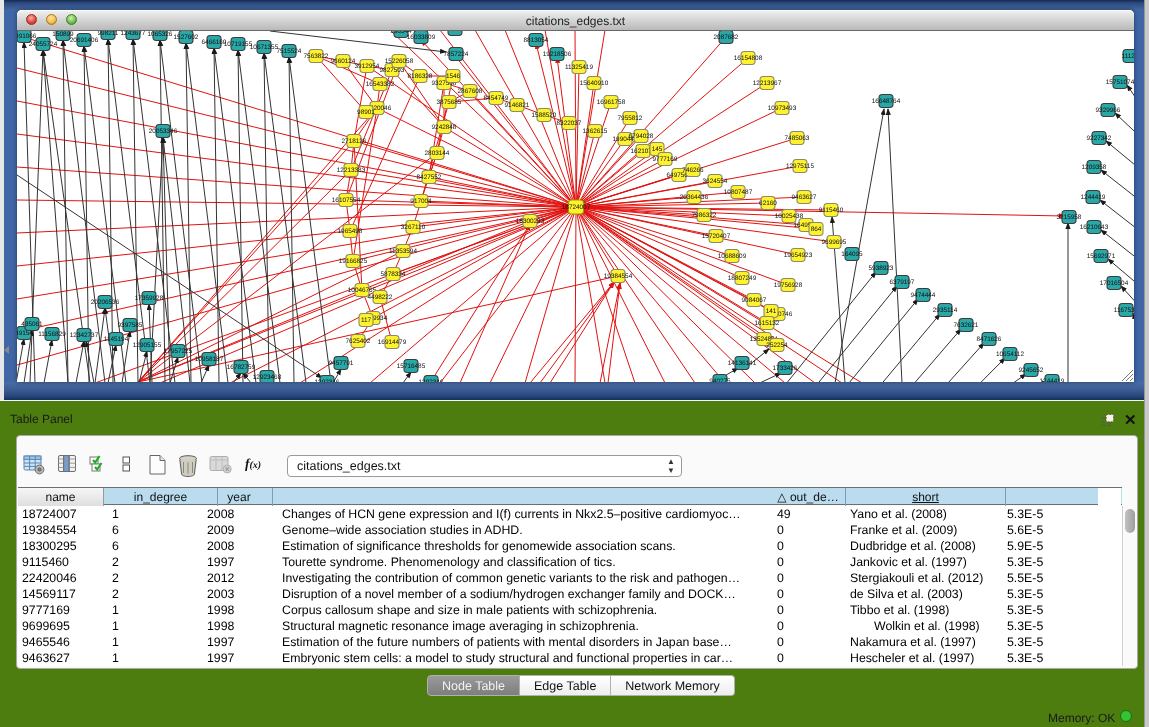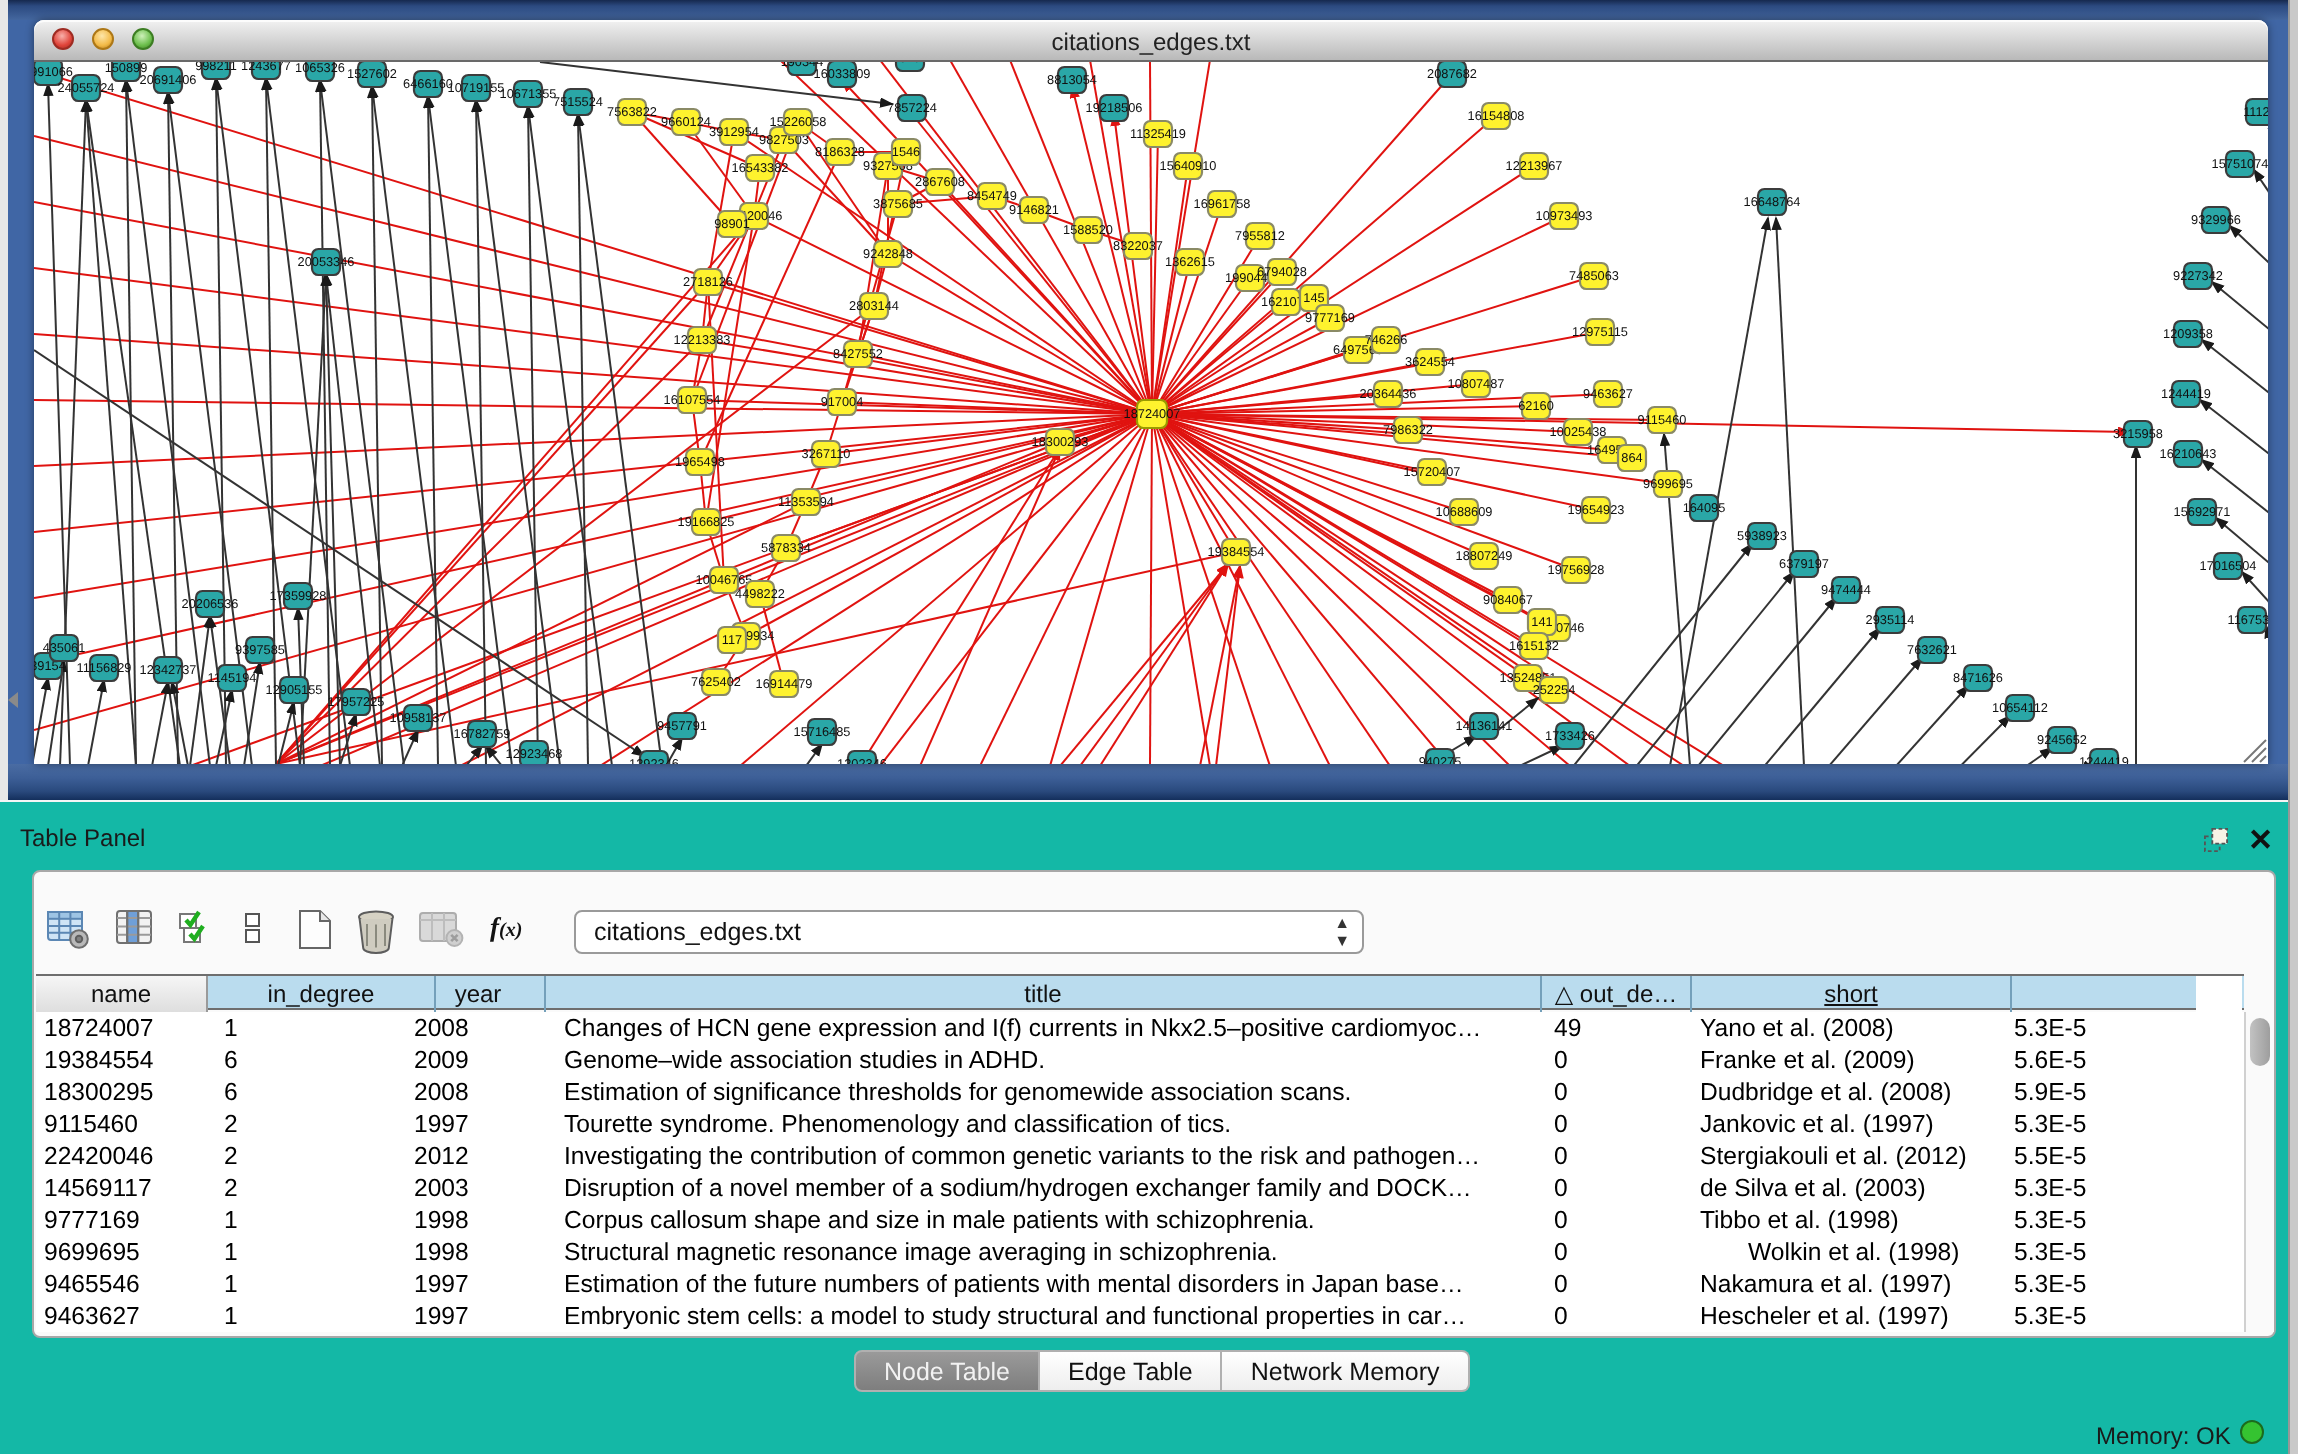--- a/index.html
+++ b/index.html
@@ -11,21 +11,21 @@
 #macwin {position:absolute;left:13px;top:10px;width:1117px;height:372px;
  border-radius:5px 5px 0 0;background:#fff;box-shadow:0 0 4px rgba(0,0,0,.45);}
 #titlebar {position:absolute;left:0;top:0;width:100%;height:21px;border-radius:5px 5px 0 0;
  background:linear-gradient(#f2f2f2,#d8d8d8 45%,#b9b9b9);border-bottom:1px solid #696969;
  box-shadow:inset 0 1px 0 #fcfcfc;}
 #titlebar .t {position:absolute;left:0;right:0;top:4px;text-align:center;font-size:12px;color:#222;}
 .tl {position:absolute;top:4px;width:11px;height:11px;border-radius:50%;}
 #canvas {position:absolute;left:0;top:21px;width:1117px;height:351px;background:#fff;overflow:hidden;}
 #rightstrip {position:absolute;right:0;top:0;width:5px;height:727px;background:#c9c9c9;border-left:1px solid #979797;}
 #lefttri {position:absolute;left:0px;top:346px;width:0;height:0;border:4px solid transparent;border-right:5px solid #8a8a8a;}
-#panel {position:absolute;left:0;top:400px;width:1144px;height:327px;background:#14b8a6;border-top:1px solid #f5f5f5;}
+#panel {position:absolute;left:0;top:400px;width:1144px;height:327px;background:#4d7c0f;border-top:1px solid #f5f5f5;}
 #panelhead {position:absolute;left:10px;top:11px;font-size:12px;color:#1a1a1a;}
 #floaticon {position:absolute;left:1102px;top:13px;width:12px;height:12px;}
 #closex {position:absolute;left:1124px;top:10px;font-size:15px;font-weight:bold;color:#111;}
 #groupbox {position:absolute;left:16px;top:34px;width:1122px;height:234px;background:#fafafa;
  border:1px solid #a8a8a8;border-radius:4px;}
 .ticon {position:absolute;top:18px;}
 #combo {position:absolute;left:270px;top:19px;width:395px;height:22px;background:#fff;
  border:1px solid #9a9a9a;border-radius:4px;font-size:12.5px;color:#111;line-height:20px;padding-left:9px;}
 #combo .arr {position:absolute;right:6px;top:1px;font-size:8px;color:#333;line-height:9px;}
 #thead {position:absolute;left:1px;top:51px;width:1104px;height:18px;background:#badcee;
@@ -637,21 +637,20 @@
         <path d="M1 6h18M7 2.5v14M13 2.5v14" stroke="#bdbdbd"></path>
         <circle cx="18.2" cy="15" r="4" fill="#cfcfcf" stroke="#b3b3b3"></circle>
         <path d="M16.6 13.4l3.2 3.2M19.8 13.4l-3.2 3.2" stroke="#9d9d9d" stroke-width="1.3"></path>
       </svg>
   <div class="ticon" style="left:228px;top:20px;font-size:13.5px;font-style:italic;font-weight:bold;color:#111;font-family:'Liberation Serif',serif;">f<span style="font-size:10px">(x)</span></div>
   <div id="combo">citations_edges.txt<span class="arr">▲<br>▼</span></div>
   <div id="thead">
    <div class="hc name" style="left:0;width:86px;">name</div>
    <div class="hc" style="left:86px;width:114px;">in_degree</div>
    <div class="hc" style="left:188px;width:67px;">year</div>
-   <div class="hc" style="left:255px;width:498px;">title</div>
    <div class="hc" style="left:753px;width:75px;">△ out_de…</div>
    <div class="hc" style="left:828px;width:160px;text-decoration:underline;">short</div>
    <div class="hc" style="left:988px;width:92px;margin-top:35px;">pagerank</div>
    <div class="hc" style="left:1080px;width:23px;border-right:none;background:#fff;"></div>
   </div>
   <div id="tbody">
 <div class="trow" style="top:0px">
 <span style="left:4px">18724007</span>
 <span style="left:94px">1</span>
 <span style="left:189px">2008</span>

